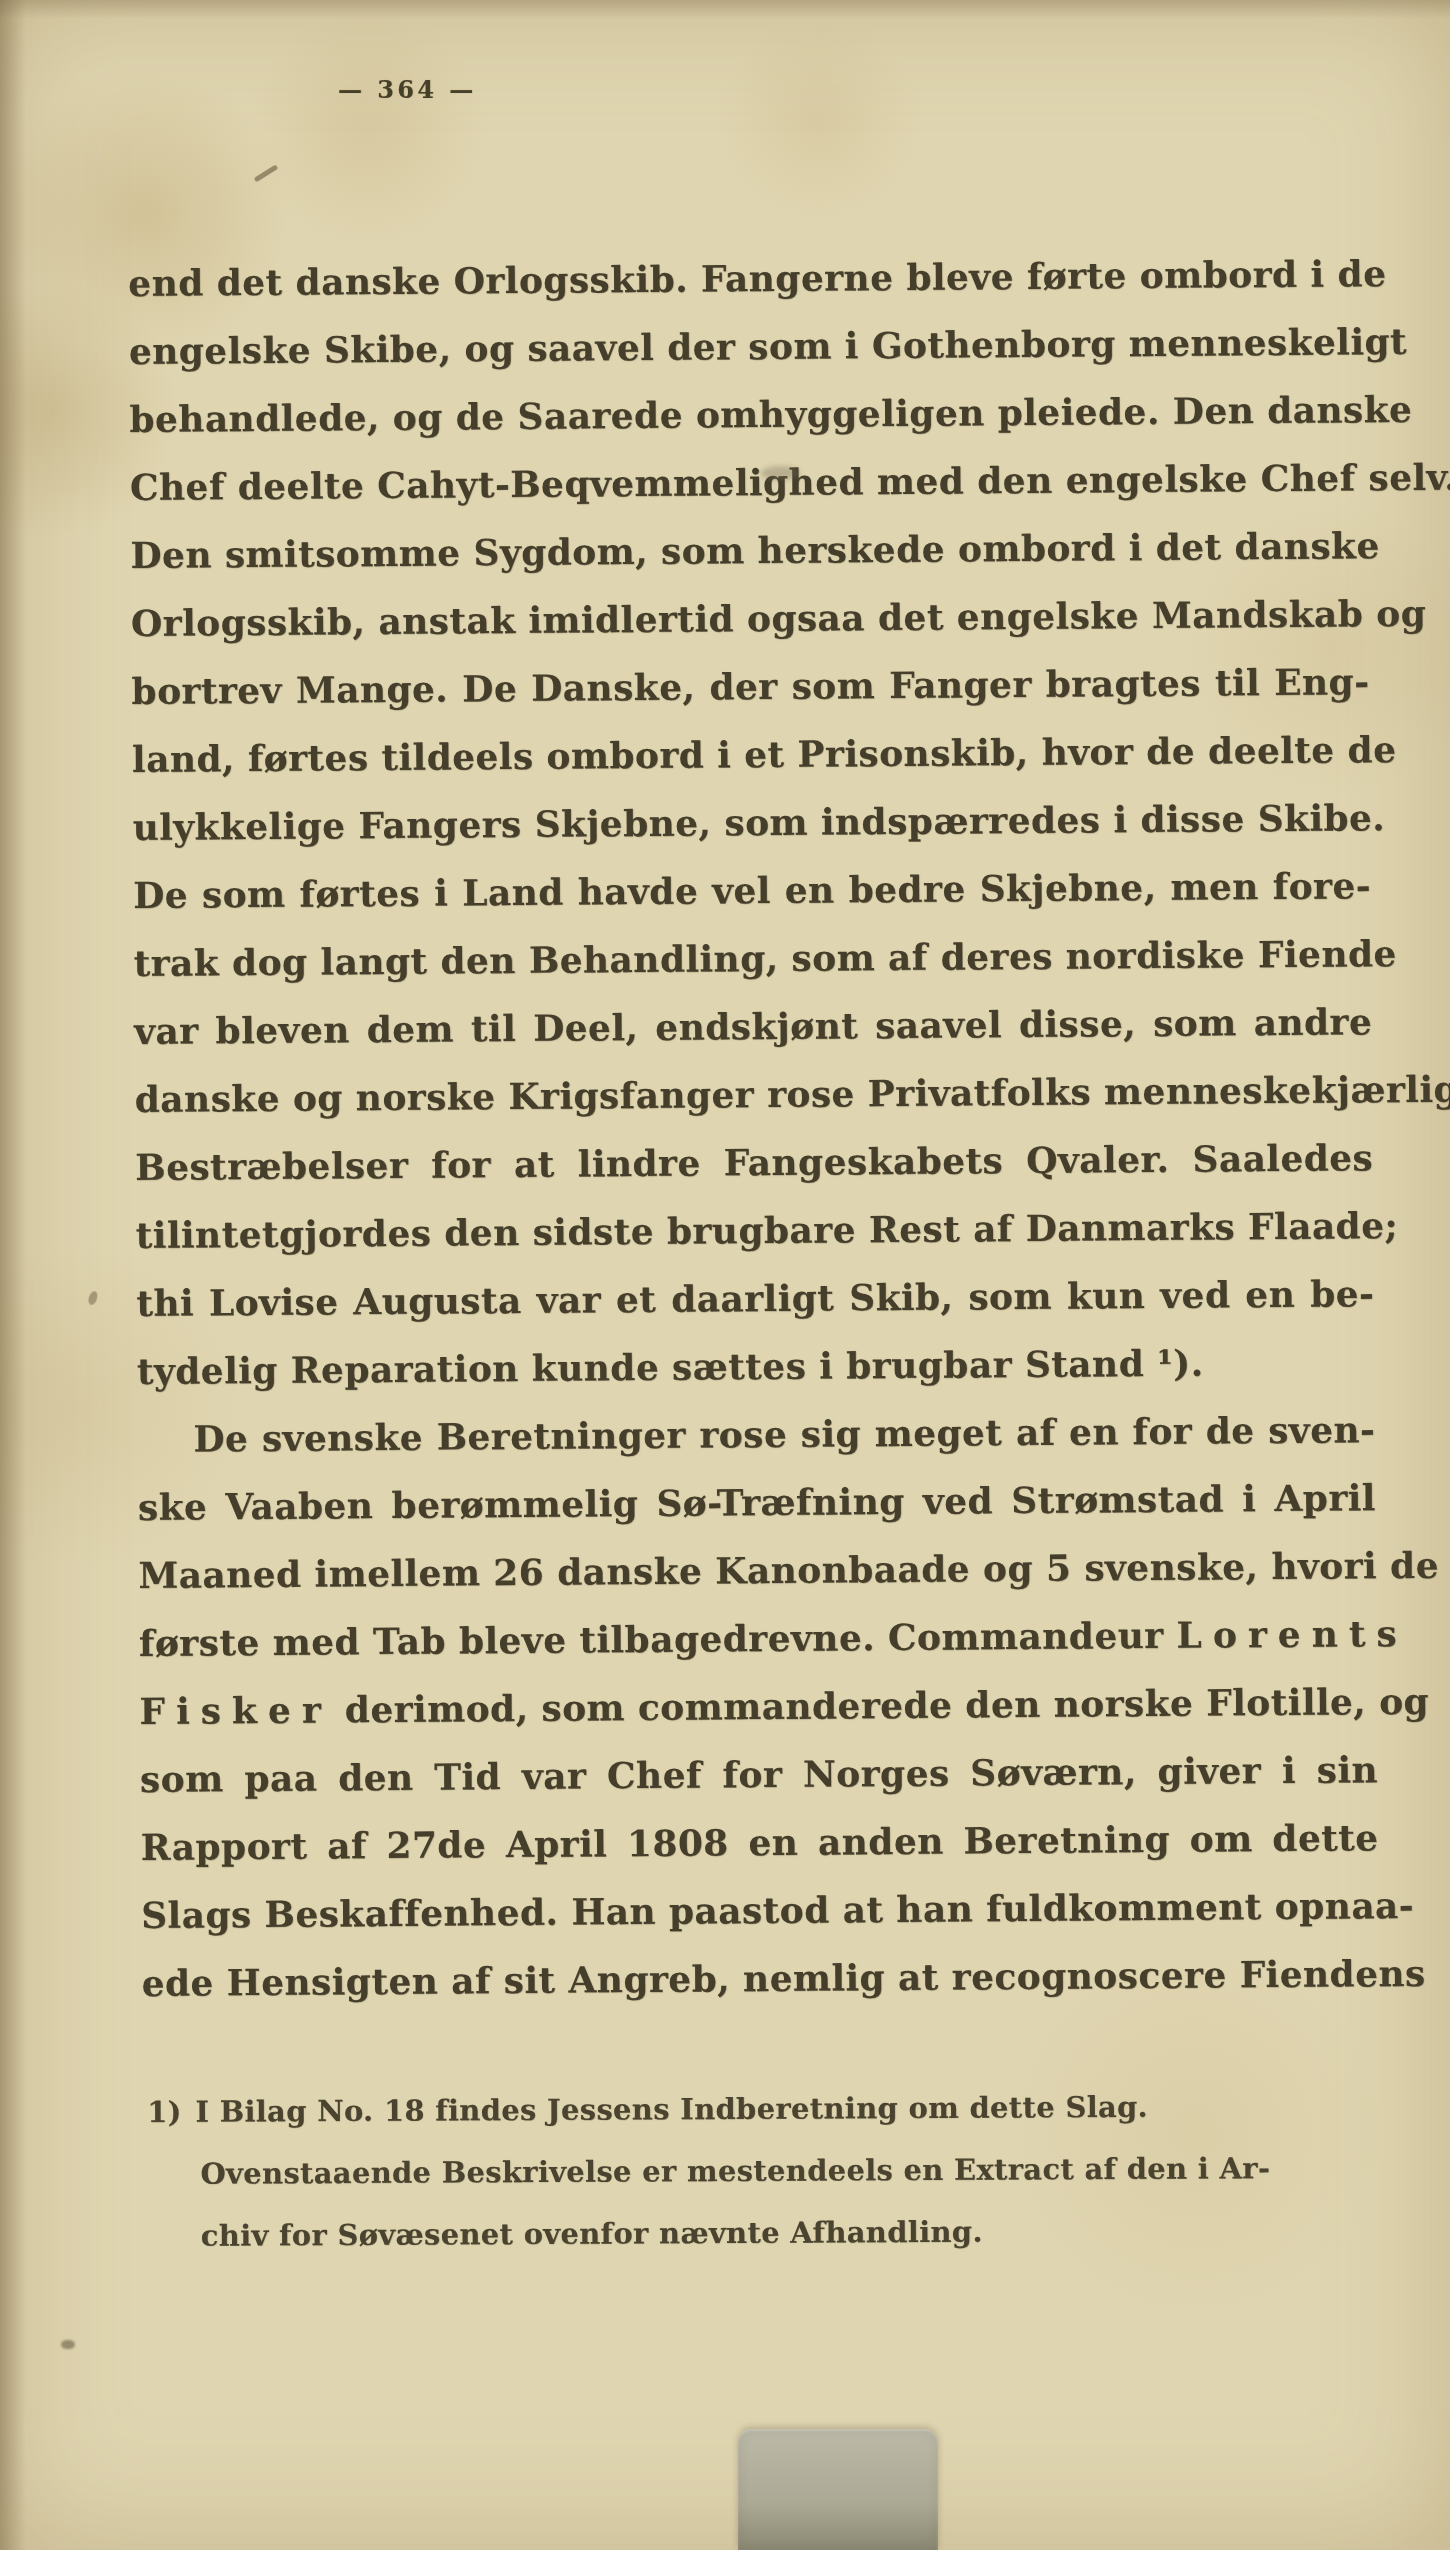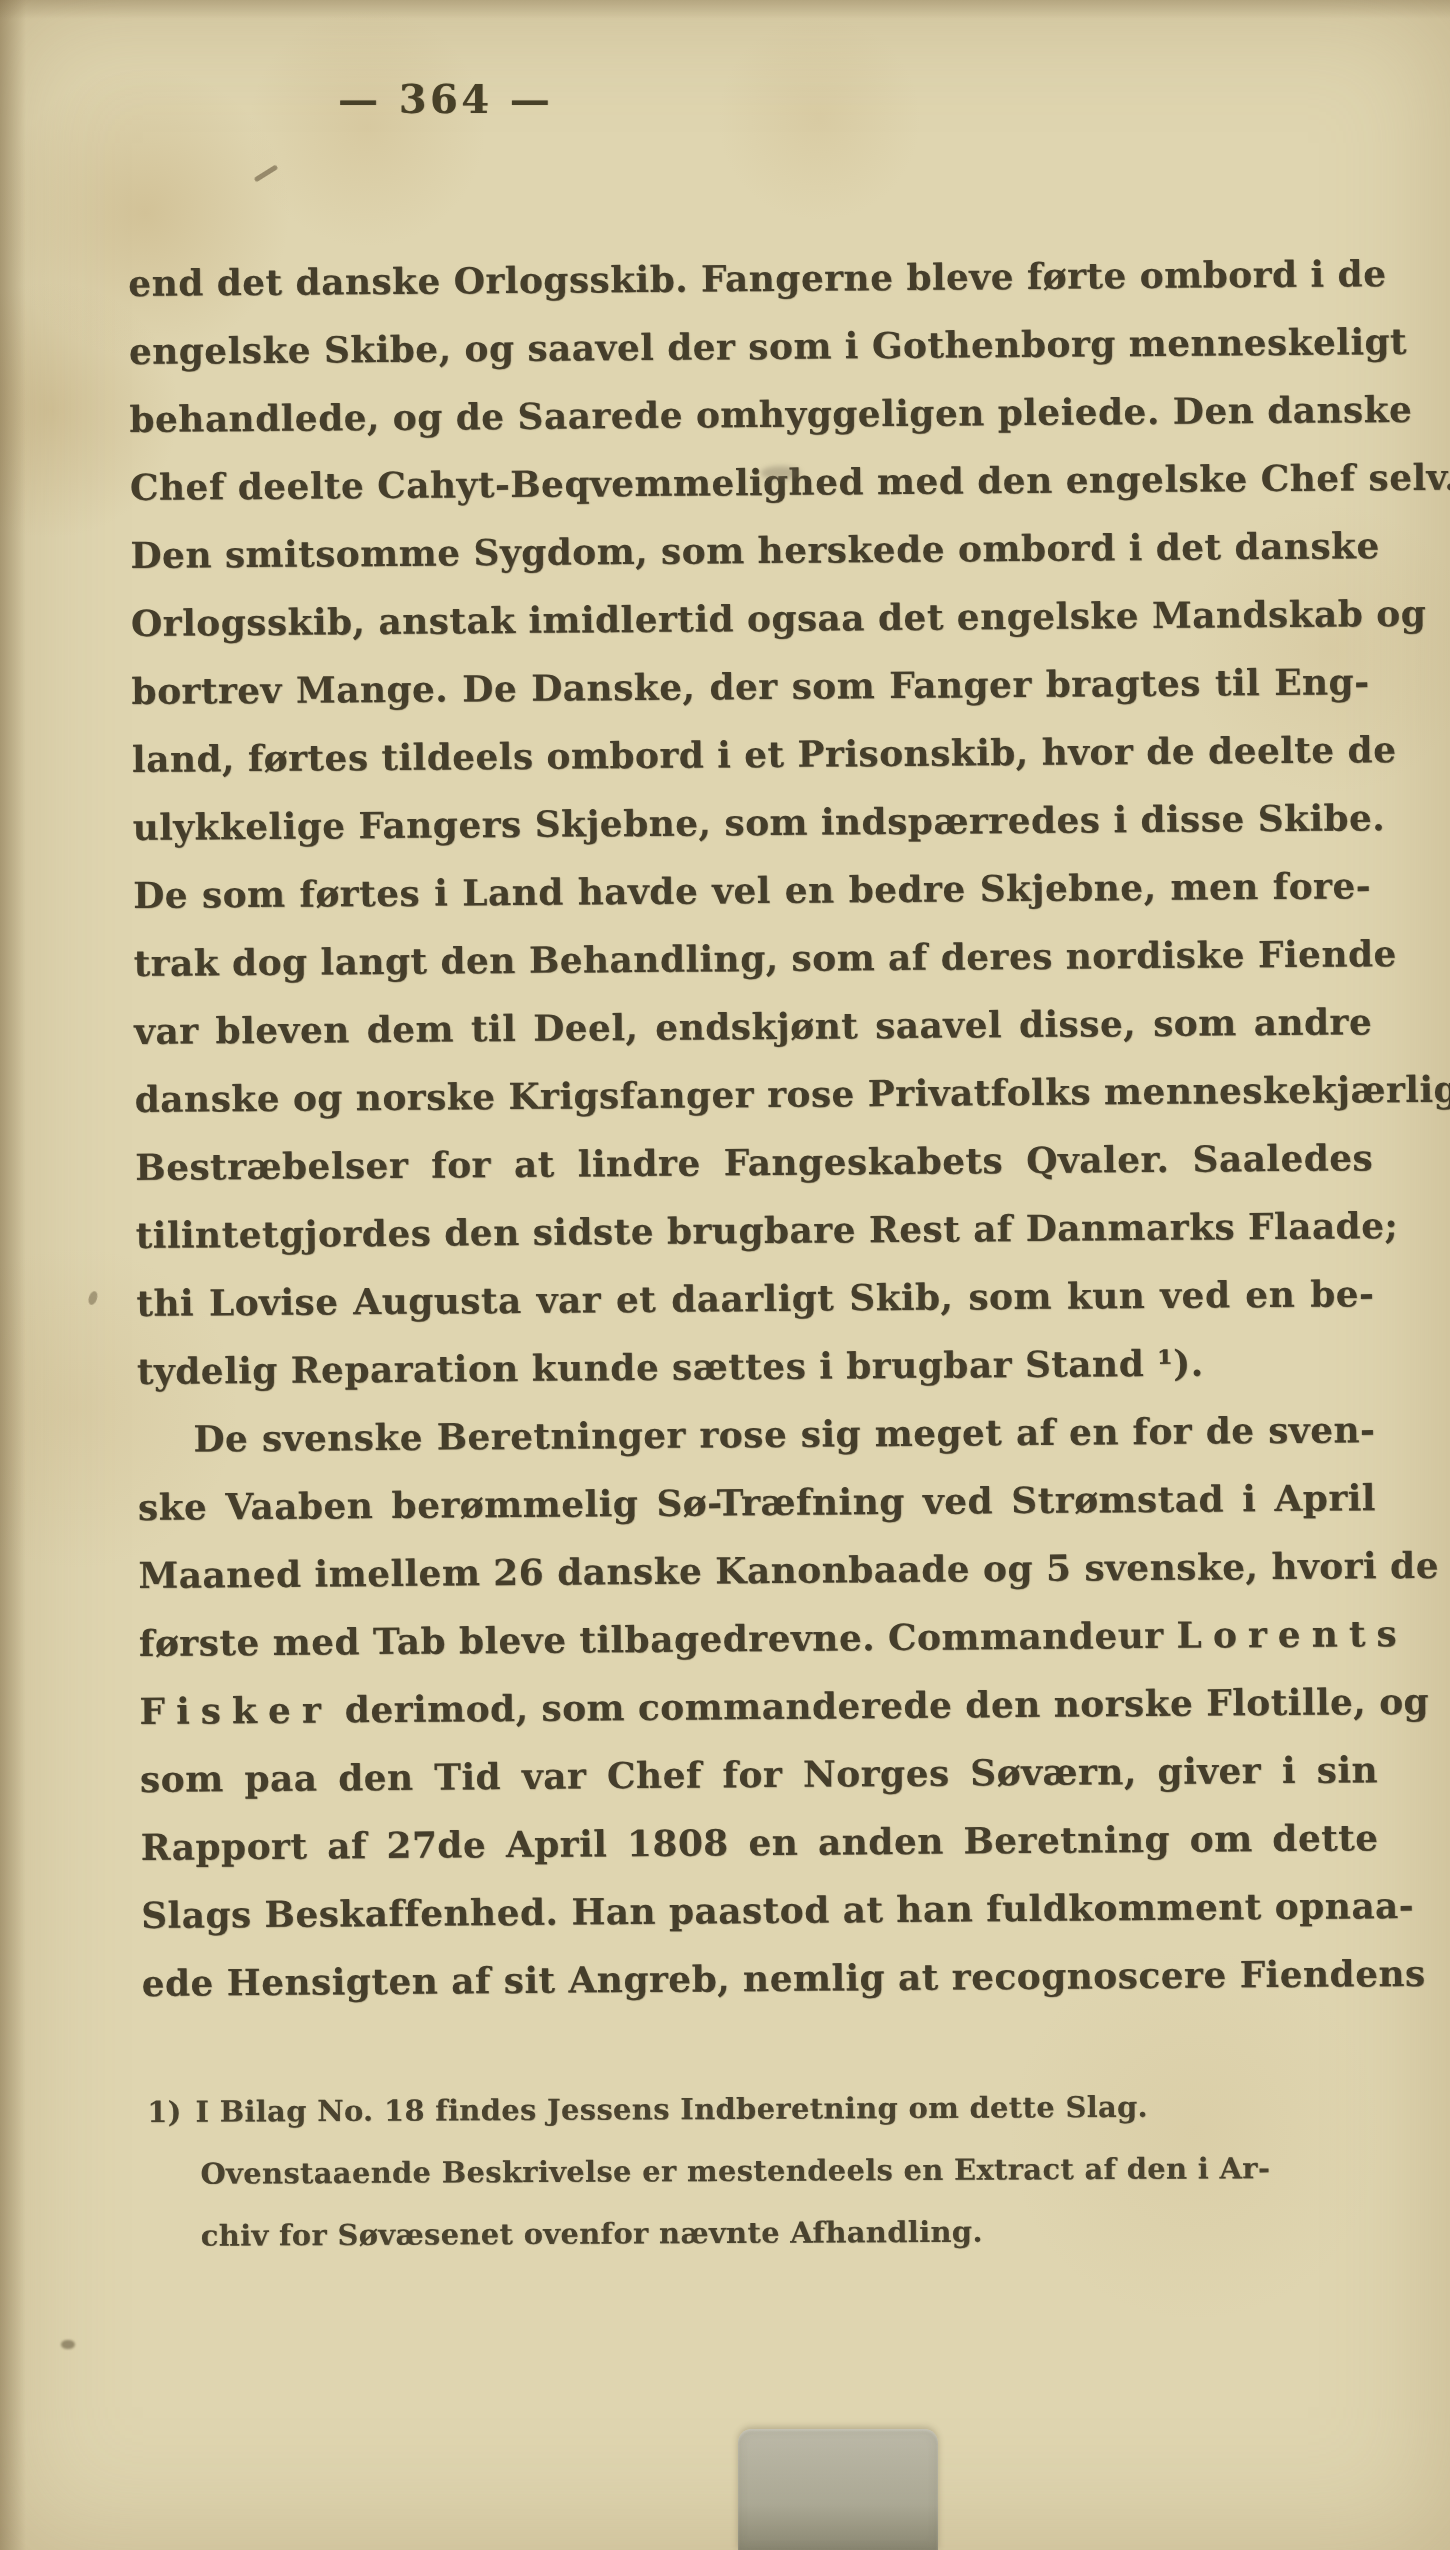--- a/index.html
+++ b/index.html
@@ -25,21 +25,21 @@
   .edge-left {
     position: absolute; left: 0; top: 0; width: 25.6px; height: 100%;
     background: linear-gradient(90deg, rgba(115,95,60,0.45), rgba(115,95,60,0));
   }
   .edge-top {
     position: absolute; left: 0; top: 0; width: 100%; height: 19px;
     background: linear-gradient(180deg, rgba(115,95,60,0.30), rgba(115,95,60,0));
   }
   .page-header {
     position: absolute; left: 338px; top: 75px;
-    font-size: 40px; font-weight: bold; color: #474028;
+    font-size: 24px; font-weight: bold; color: #474028;
     letter-spacing: 3.4px;
     text-shadow: 0.4px 0.4px 0.9px rgba(70,60,40,0.45);
   }
   .text-block {
     position: absolute; left: 128px; top: 249px; width: 1238px;
     transform: rotate(-0.45deg); transform-origin: 0 0;
     color: #453e2b;
     font-size: 36px; font-weight: bold;
     letter-spacing: 0.4px;
     text-shadow: 0.5px 0.5px 0.9px rgba(70,60,40,0.45);

